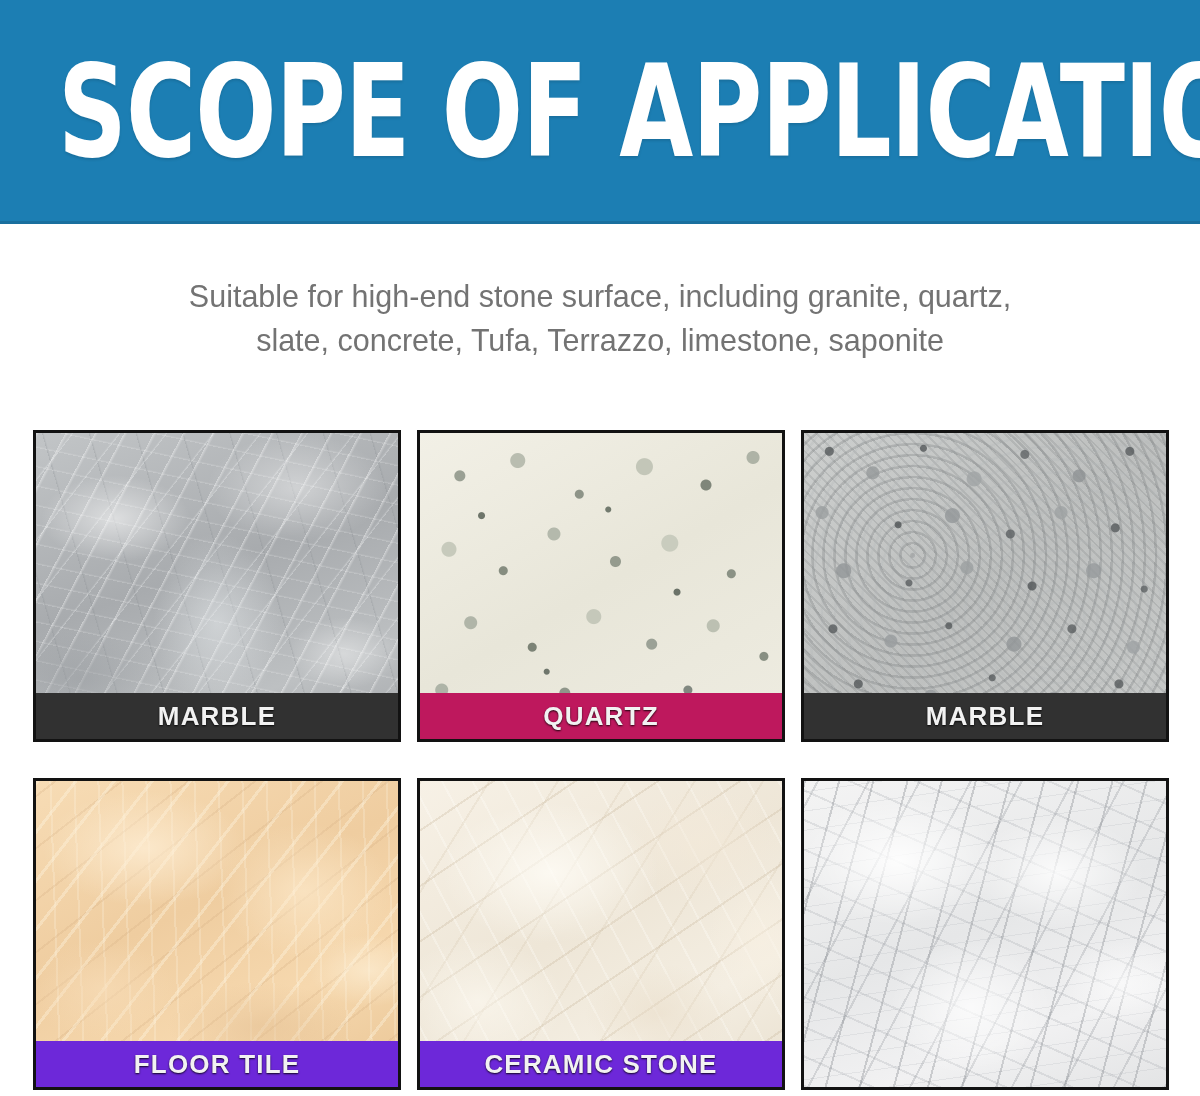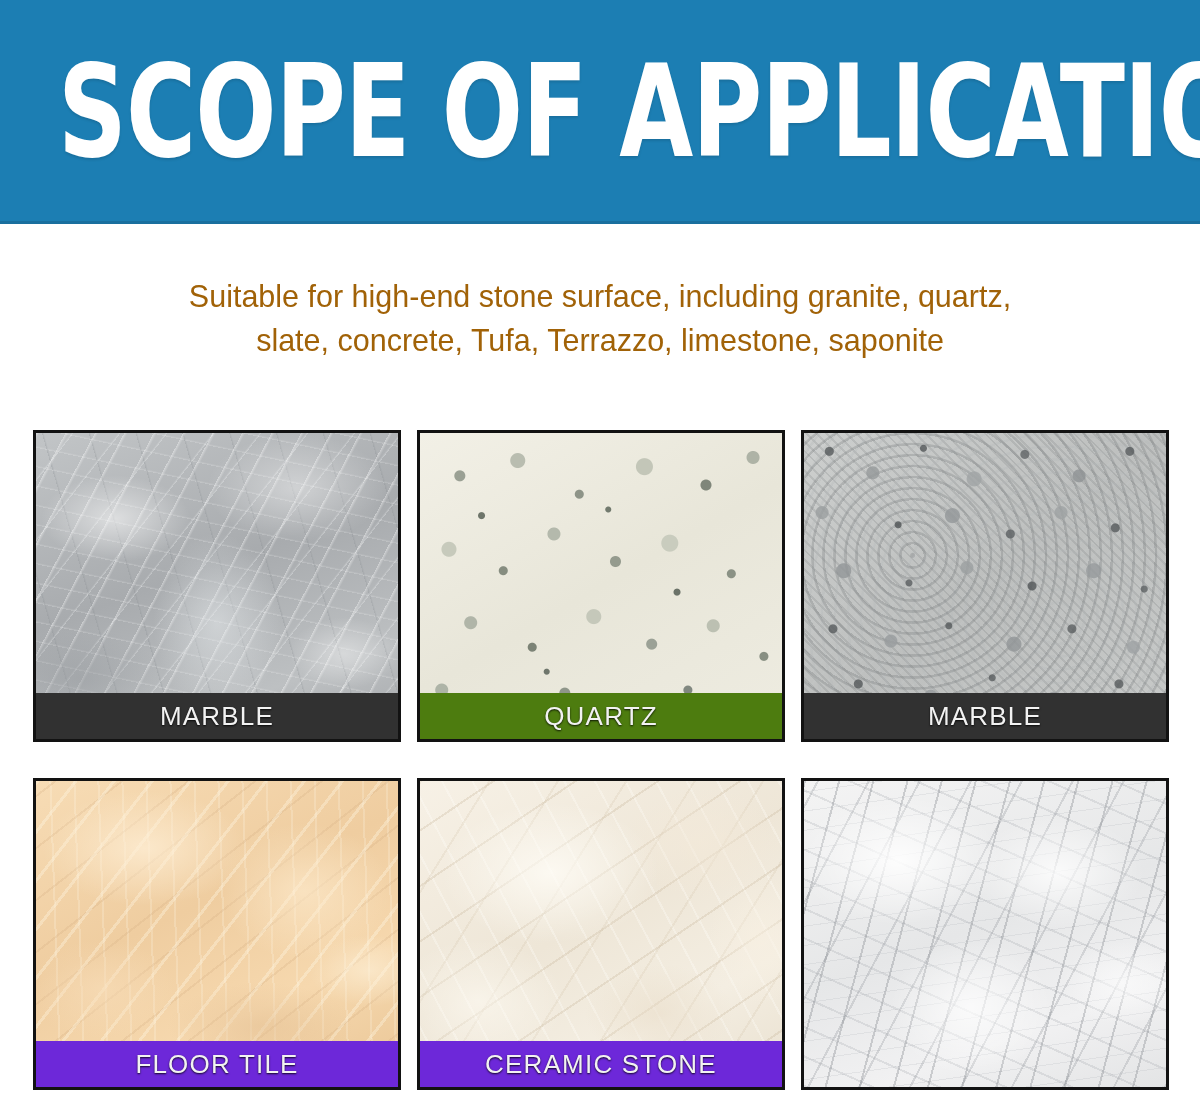--- a/index.html
+++ b/index.html
@@ -50,21 +50,21 @@
     text-shadow: 0 2px 3px rgba(0,0,0,0.12);
   }
 
   
   .subtitle {
     position: absolute;
     left: 50px;
     top: 274px;
     width: 1100px;
     text-align: center;
-    color: #a16207;
+    color: #737373;
     font-family: "Liberation Sans", sans-serif;
     font-size: 30.5px;
     line-height: 44px;
     font-weight: 400;
   }
 
   
   .grid {
     position: absolute;
     left: 33px;
@@ -99,29 +99,29 @@
     left: 0;
     bottom: 0;
     width: 100%;
     height: 46px;
     display: flex;
     align-items: center;
     justify-content: center;
     color: #f2f2f2;
     font-family: "Liberation Sans", sans-serif;
     font-size: 26px;
-    font-weight: 400;
+    font-weight: 700;
     letter-spacing: 1.2px;
     text-shadow: 0 1px 2px rgba(0,0,0,0.85);
     z-index: 4;
   }
 
   .label-dark  { background: #313131; }
   .label-brown { background: #6d28d9; }
-  .label-olive { background: #4d7c0f; }
+  .label-olive { background: #be185d; }
 
   
 
   
   .tex-marble {
     background-color: #b3b6b8;
     background-image:
       radial-gradient(ellipse 120px 70px at 22% 28%, rgba(255,255,255,0.55), rgba(255,255,255,0) 62%),
       radial-gradient(ellipse 150px 90px at 72% 18%, rgba(255,255,255,0.42), rgba(255,255,255,0) 60%),
       radial-gradient(ellipse 100px 140px at 50% 62%, rgba(236,240,242,0.5), rgba(255,255,255,0) 64%),

